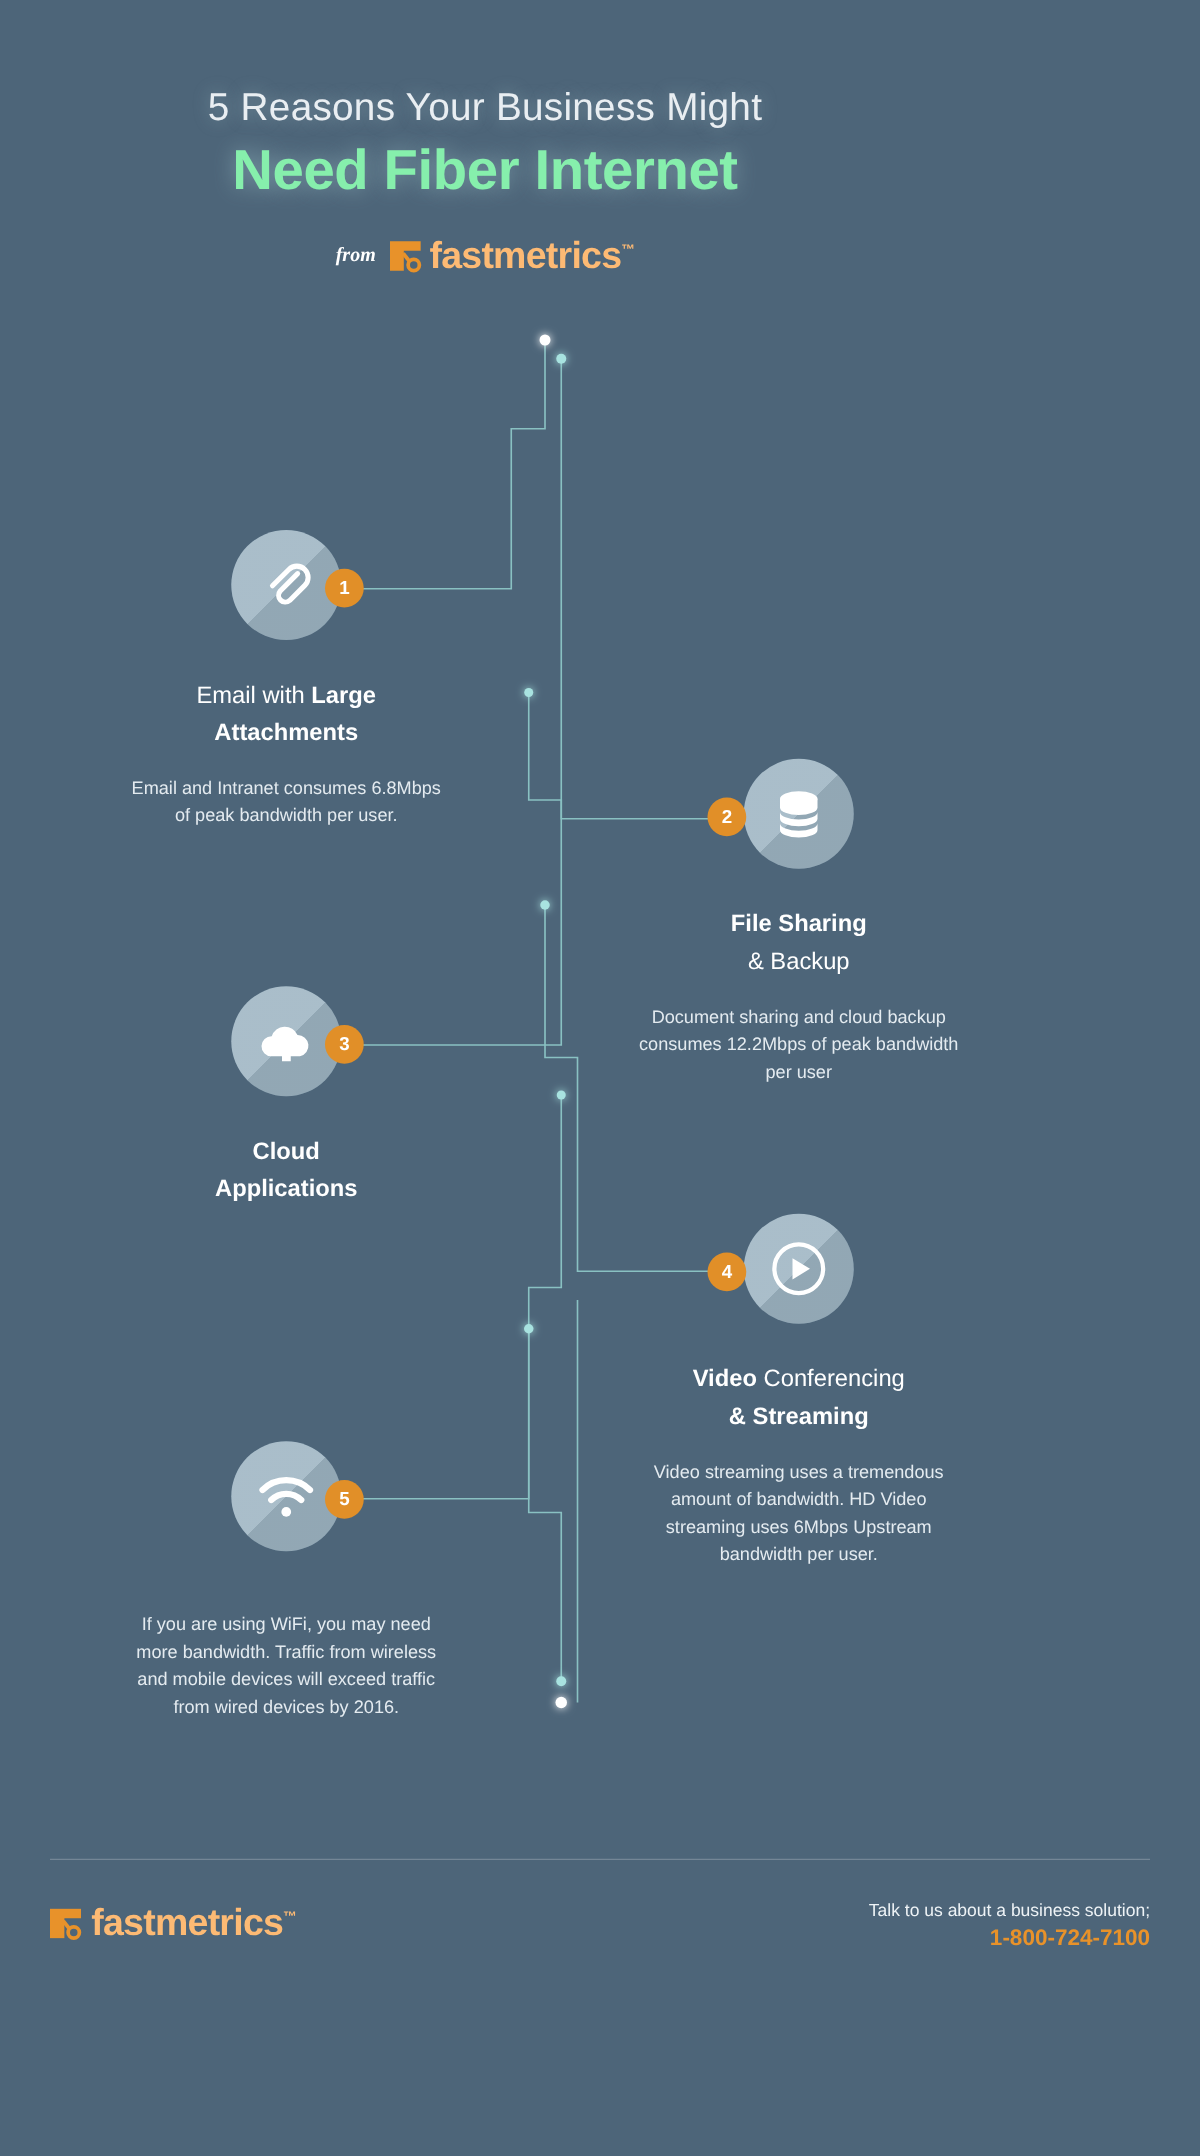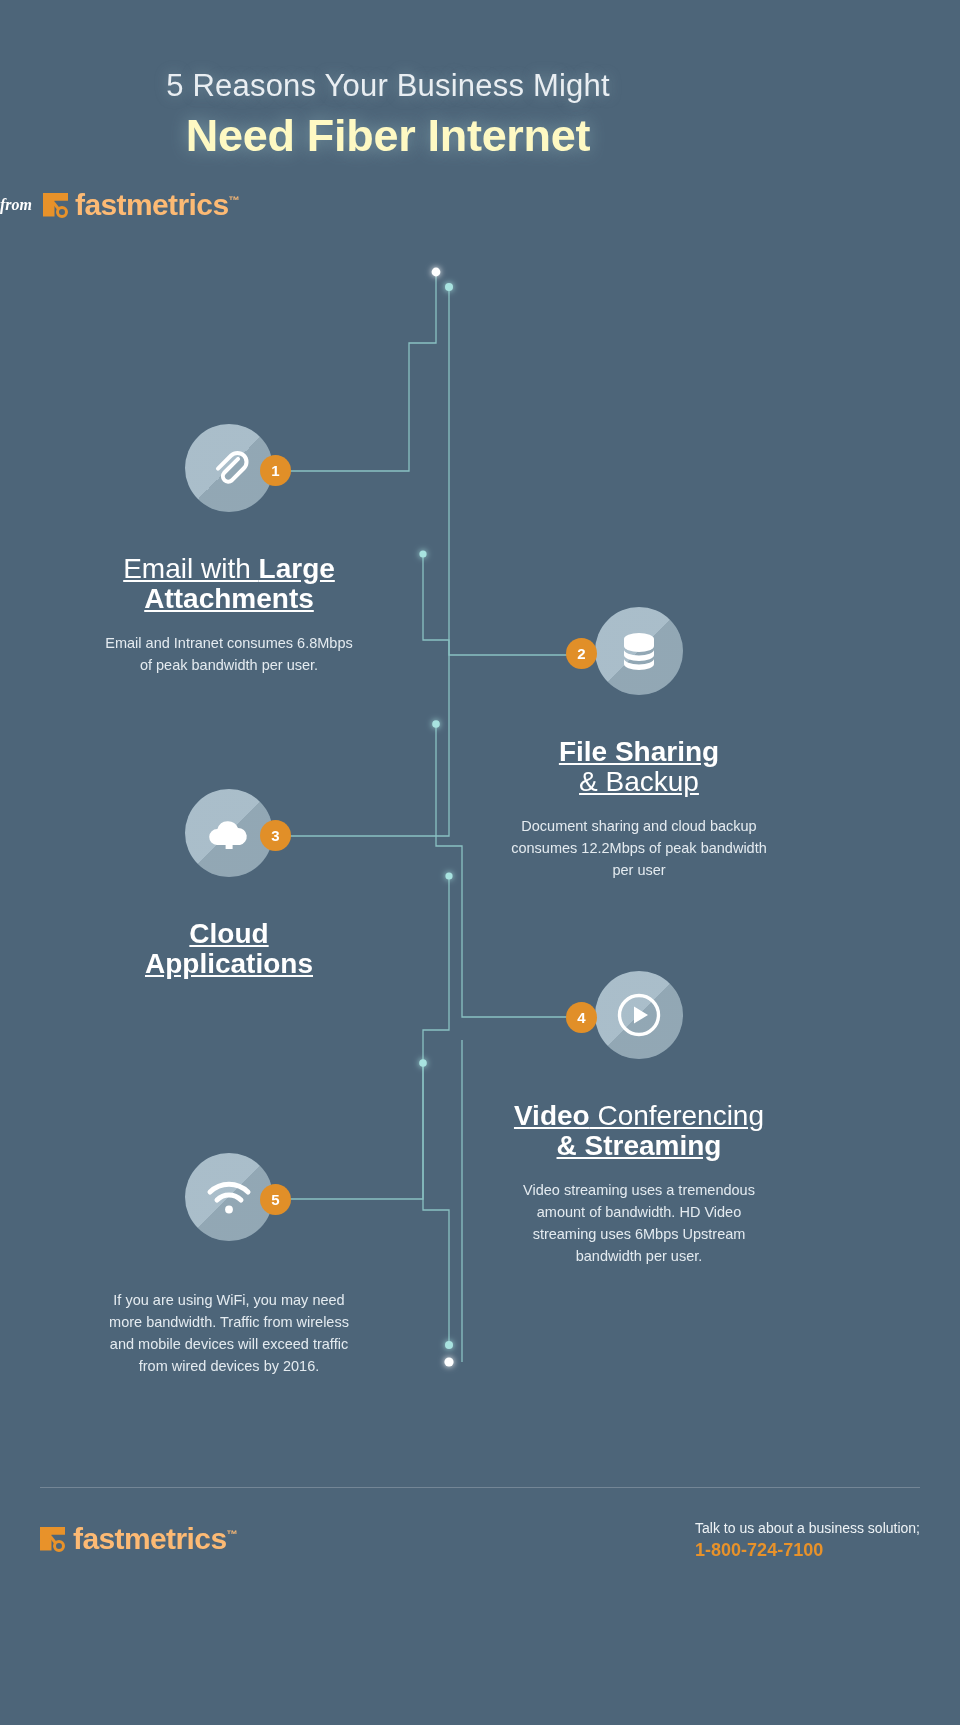--- a/index.html
+++ b/index.html
@@ -11,23 +11,23 @@
   }
 
   
   .header { position:absolute; top:0; left:0; width:776px; text-align:center; }
   .hdr-line1 {
     margin-top:68px; font-size:31px; font-weight:300; letter-spacing:.2px;
     color:#e9eef2; text-shadow:0 0 14px rgba(210,238,240,.35);
   }
   .hdr-line2 {
     margin-top:6px; font-size:45px; font-weight:bold; letter-spacing:-.3px;
-    color:#fef9c3; text-shadow:0 0 18px rgba(190,232,236,.45);
-  }
-  .hdr-from { margin-top:26px; display:flex; align-items:center; gap:11px; }
+    color:#86efac; text-shadow:0 0 18px rgba(190,232,236,.45);
+  }
+  .hdr-from { margin-top:26px; display:flex; justify-content:center; align-items:center; gap:11px; }
   .from-word { font-family:"Liberation Serif", serif; font-style:italic; font-weight:bold; font-size:16px; color:#fff; }
   .brandrow { display:flex; align-items:center; gap:7px; }
   .brandname { font-size:30px; font-weight:bold; letter-spacing:-.6px; color:#fdba74; position:relative; }
   .tm { font-size:11px; vertical-align:super; font-weight:bold; }
 
   
   .fm-mark { position:relative; width:25px; height:25px; }
   .fm-mark .sq {
     position:absolute; left:0; top:0; width:25px; height:24px;
     background:#e8922a;
@@ -66,32 +66,32 @@
     position:absolute; top:31px; width:31px; height:31px; border-radius:50%;
     background:#e18f28; color:#fff; font-size:15px; font-weight:bold;
     display:flex; align-items:center; justify-content:center; z-index:3;
   }
   .badge.r { left:196px; }
   .badge.l { left:92px; }
 
   .glyph { position:absolute; left:0; top:0; width:88px; height:88px;
            display:flex; align-items:center; justify-content:center; z-index:2; }
 
-  .ttl { font-size:28px; line-height:30px; font-weight:300; color:#fff; margin-top:12px;text-decoration:underline; }
+  .ttl { font-size:19px; line-height:30px; font-weight:300; color:#fff; margin-top:0; }
   .ttl b { font-weight:bold; }
   .body {
     margin-top:18px; font-size:14.5px; line-height:22px; font-weight:300;
     color:#e4ebf0; padding:0 36px;
   }
 
   
   .rule { position:absolute; left:40px; top:1487px; width:880px; height:1px; background:rgba(255,255,255,.22); }
   .footer { position:absolute; left:0; top:1508px; width:960px; height:80px; }
   .f-left { position:absolute; left:40px; top:14px; display:flex; align-items:center; gap:8px; }
-  .f-right { position:absolute; right:40px; top:12px; text-align:left; }
+  .f-right { position:absolute; right:40px; top:12px; text-align:right; }
   .f-line1 { font-size:14px; font-weight:300; color:#eef3f6; }
   .f-phone { font-size:18px; font-weight:bold; color:#e8922a; margin-top:4px; }
 </style>
 </head>
 <body>
 
 <div class="header">
   <div class="hdr-line1">5 Reasons Your Business Might</div>
   <div class="hdr-line2">Need Fiber Internet</div>
   <div class="hdr-from">

